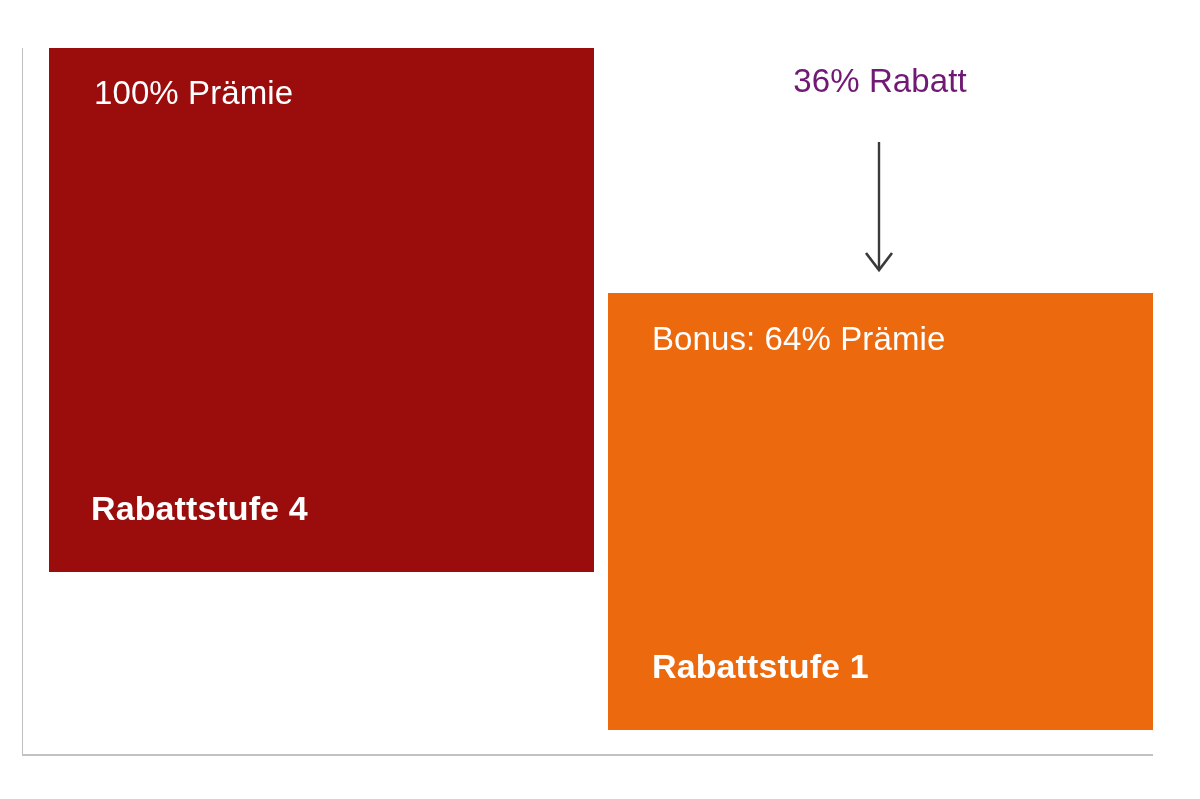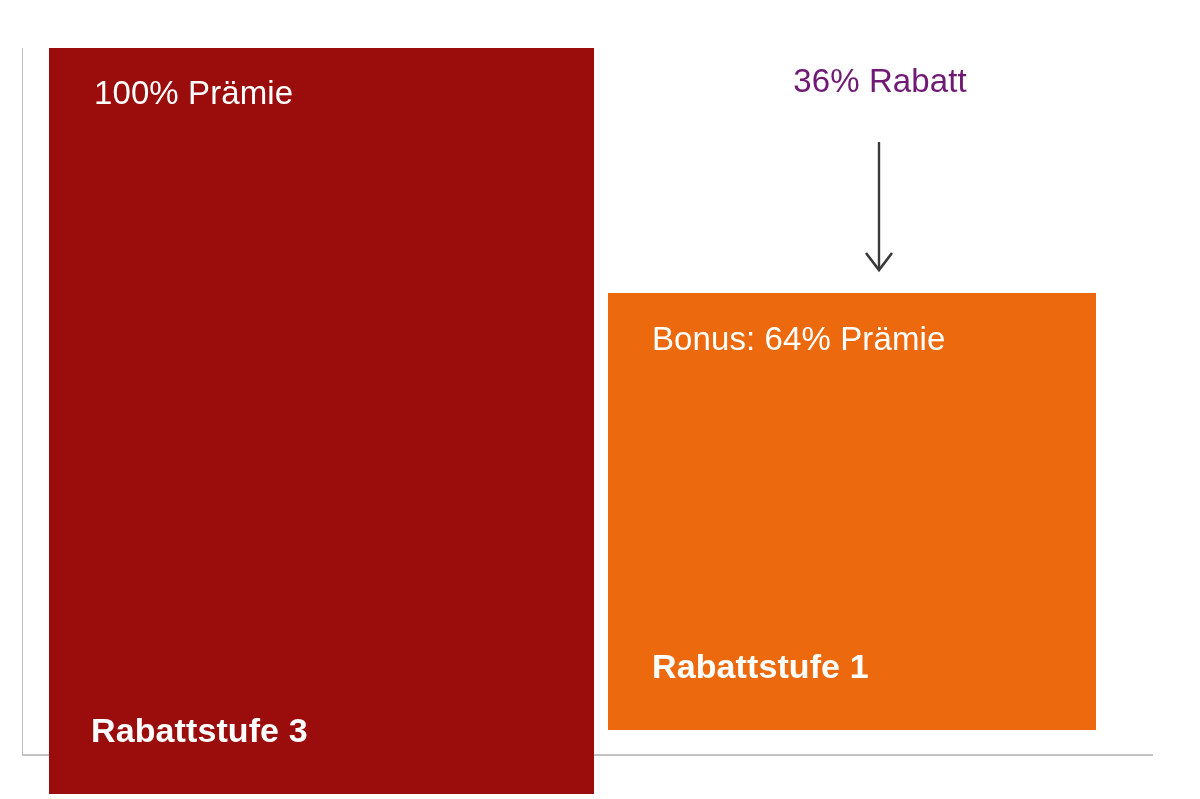--- a/index.html
+++ b/index.html
@@ -39,26 +39,26 @@
 
   
   .bar {
     position: absolute;
     box-sizing: border-box;
   }
   .bar-0 {
     left: 49px;
     top: 48px;
     width: 545px;
-    height: 746px;
+    height: 524px;
   }
   .bar-1 {
     left: 608px;
     top: 293px;
-    width: 488px;
+    width: 545px;
     height: 437px;
     text-align: right;
   }
 
   .bar-top-label {
     position: absolute;
     left: 45px;
     top: 26px;
     font-size: 33px;
     font-weight: 400;
@@ -110,21 +110,21 @@
 </head>
 <body>
 
 <div id="stage">
 
   <div class="axis-left"></div>
   <div class="axis-bottom"></div>
 
   <div class="bar bar-0" style="background-color: rgb(155, 12, 12);">
     <span class="bar-top-label">100% Prämie</span>
-    <span class="bar-bottom-label">Rabattstufe 3</span>
+    <span class="bar-bottom-label">Rabattstufe 4</span>
   </div>
 
   <div class="bar bar-1" style="background-color: rgb(236, 105, 14);">
     <span class="bar-top-label">Bonus: 64% Prämie</span>
     <span class="bar-bottom-label">Rabattstufe 1</span>
   </div>
 
   <div class="annotation">
     <span class="annotation-label">36% Rabatt</span>
   </div>

